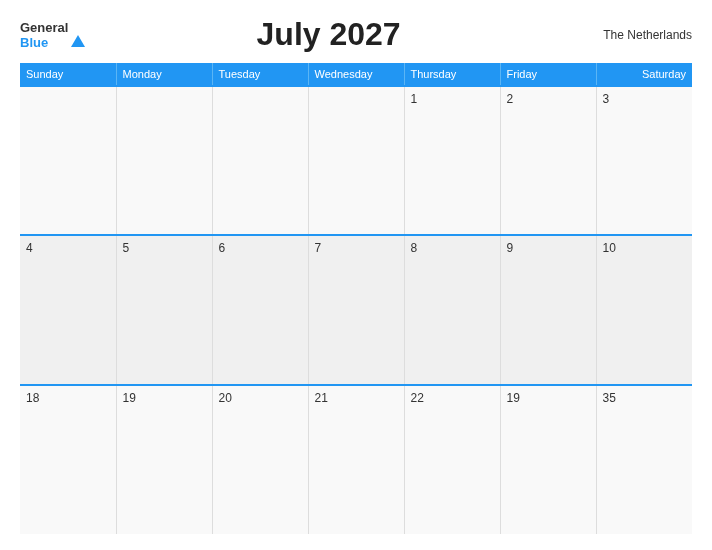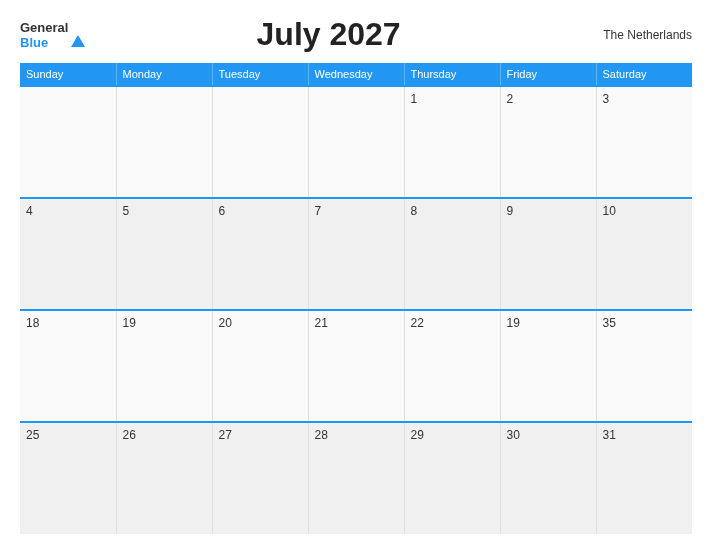--- a/index.html
+++ b/index.html
@@ -73,20 +73,21 @@
       background-color: #2196F3;
       color: white;
       font-size: 11px;
       font-weight: normal;
       padding: 5px 6px;
       text-align: left;
       border-right: 1px solid #5ab5f5;
     }
     thead tr th:last-child {
       border-right: none;
+      text-align: right;
     }
     tbody tr {
       border-top: 2px solid #2196F3;
     }
     tbody tr td {
       vertical-align: top;
       padding: 5px 6px;
       font-size: 12px;
       color: #333;
       background: #f9f9f9;
@@ -154,24 +155,15 @@
         </tr>
         <tr>
           <td><span class="day-num">18</span></td>
           <td><span class="day-num">19</span></td>
           <td><span class="day-num">20</span></td>
           <td><span class="day-num">21</span></td>
           <td><span class="day-num">22</span></td>
           <td><span class="day-num">19</span></td>
           <td><span class="day-num">35</span></td>
         </tr>
-        <tr>
-          <td><span class="day-num">25</span></td>
-          <td><span class="day-num">26</span></td>
-          <td><span class="day-num">27</span></td>
-          <td><span class="day-num">28</span></td>
-          <td><span class="day-num">29</span></td>
-          <td><span class="day-num">30</span></td>
-          <td><span class="day-num">31</span></td>
-        </tr>
       </tbody>
   </table>
 </div>
 
 </body></html>

